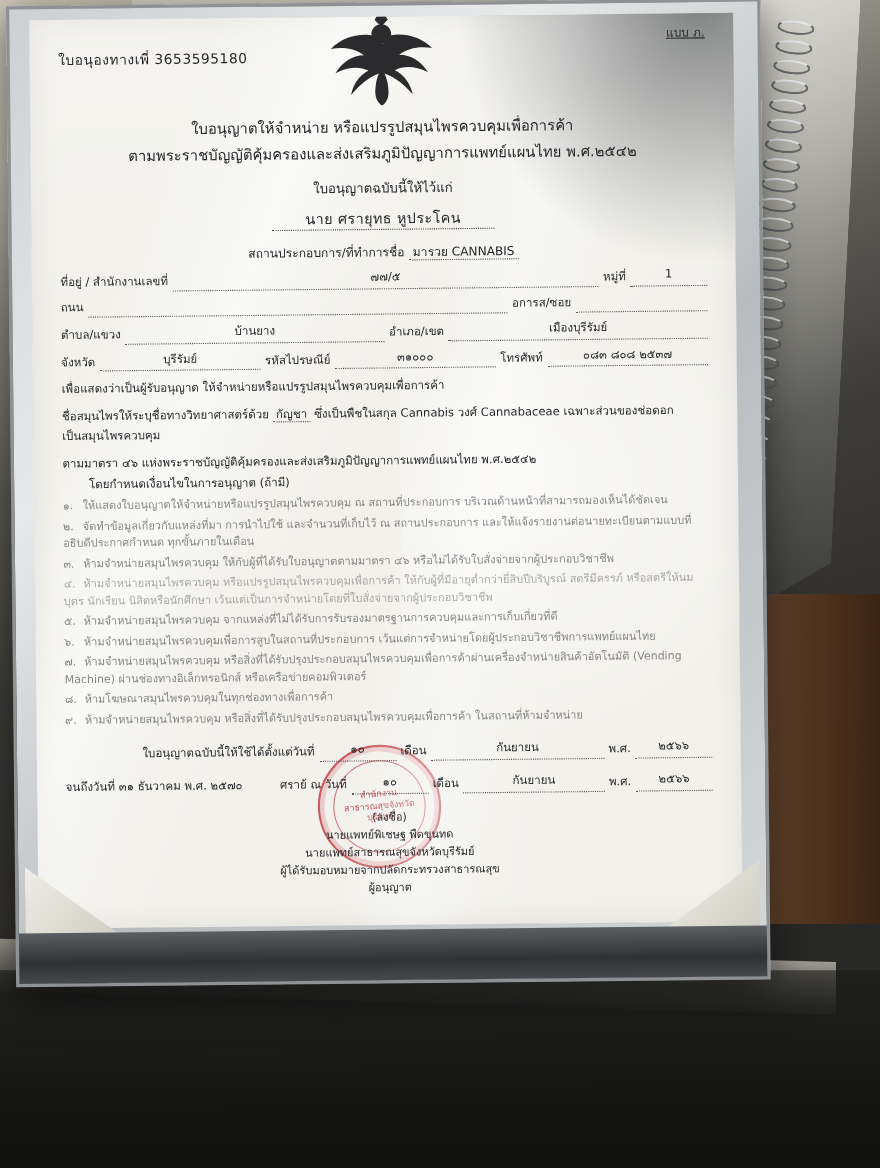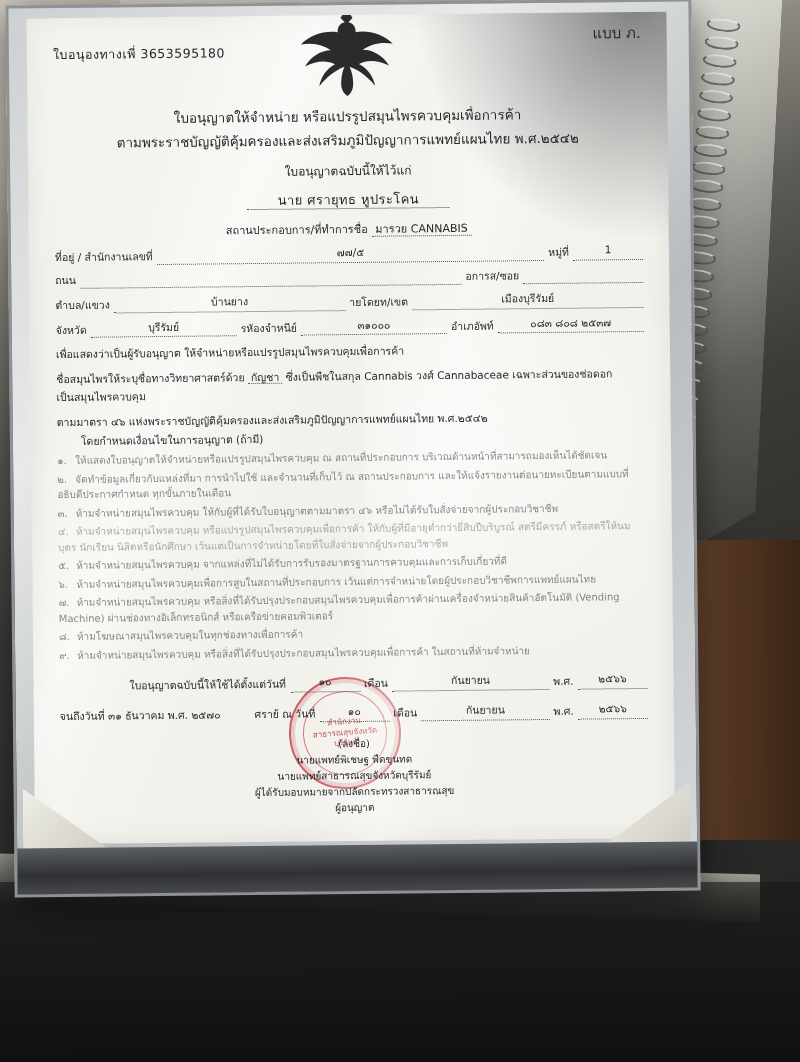--- a/index.html
+++ b/index.html
@@ -97,21 +97,21 @@
     transform:rotate(6deg);
   }
   .spiral i{
     display:block;width:30px;height:9px;margin-bottom:5px;border-radius:50%;
     border:2px solid rgba(90,92,95,.85);border-top-color:rgba(230,232,235,.9);
   }
 
   
   .doc{position:relative;z-index:2;font-family:"DejaVu Sans", sans-serif;}
   .row-top{display:flex;justify-content:space-between;align-items:flex-start;font-size:11px;}
-  .form-code{font-size:15px;color:#2a2a2e;}
+  .form-code{font-size:11px;color:#2a2a2e;text-decoration:underline;}
   .garuda{
     width:104px;height:92px;margin:0 auto;position:relative;
   }
   .garuda svg{display:block;margin:0 auto;}
   .lic-no{margin-top:18px;font-size:12.5px;letter-spacing:.5px;}
   .title1{text-align:center;font-size:13.5px;margin-top:10px;}
   .title2{text-align:center;font-size:13.5px;margin-top:4px;}
   .title3{text-align:center;font-size:12px;margin-top:12px;font-weight:400;}
   .holder{text-align:center;font-size:13px;margin-top:10px;letter-spacing:.4px;}
   .holder span{border-bottom:1px dotted #444;padding:0 30px 1px 30px;}
@@ -232,30 +232,30 @@
         <div class="fline">
           <span class="lbl">ถนน</span>
           <span class="fill"></span>
           <span class="lbl">อการส/ซอย</span>
           <span class="fill mid"></span>
         </div>
 
         <div class="fline">
           <span class="lbl">ตำบล/แขวง</span>
           <span class="fill">บ้านยาง</span>
-          <span class="lbl">ายโดยท/เขต</span>
+          <span class="lbl">อำเภอ/เขต</span>
           <span class="fill">เมืองบุรีรัมย์</span>
         </div>
 
         <div class="fline">
           <span class="lbl">จังหวัด</span>
           <span class="fill">บุรีรัมย์</span>
-          <span class="lbl">รหัองจำหนีย์</span>
+          <span class="lbl">รหัสไปรษณีย์</span>
           <span class="fill">๓๑๐๐๐</span>
-          <span class="lbl">อำเภอัพท์</span>
+          <span class="lbl">โทรศัพท์</span>
           <span class="fill">๐๘๓ ๘๐๘ ๒๕๓๗</span>
         </div>
 
         <div class="para">เพื่อแสดงว่าเป็นผู้รับอนุญาต ให้จำหน่ายหรือแปรรูปสมุนไพรควบคุมเพื่อการค้า</div>
 
         <div class="para">
           <span>ชื่อสมุนไพรให้ระบุชื่อทางวิทยาศาสตร์ด้วย</span>
           <span class="u">กัญชา</span>
           <span>ซึ่งเป็นพืชในสกุล Cannabis วงศ์ Cannabaceae เฉพาะส่วนของช่อดอก</span>
         </div>

